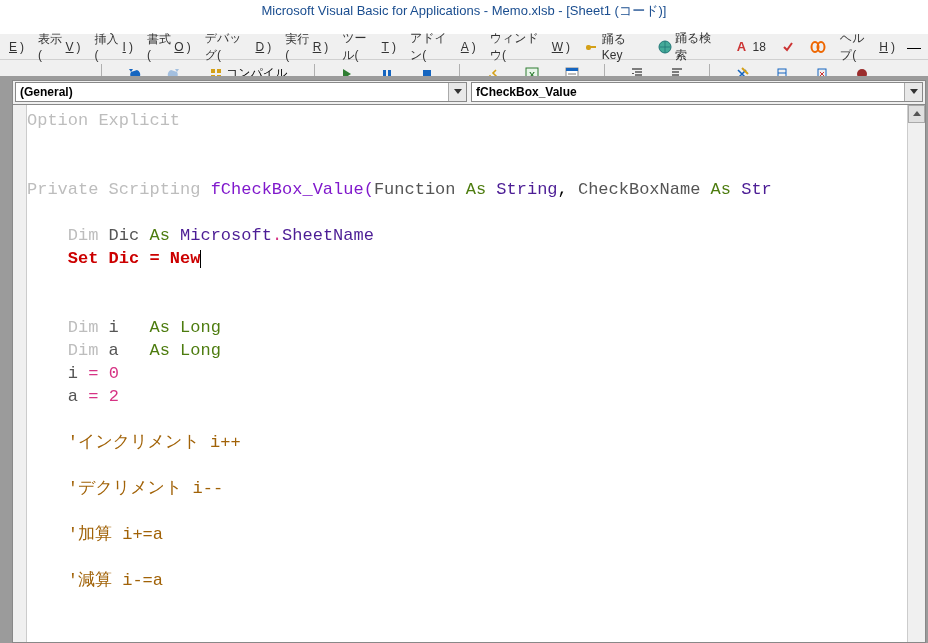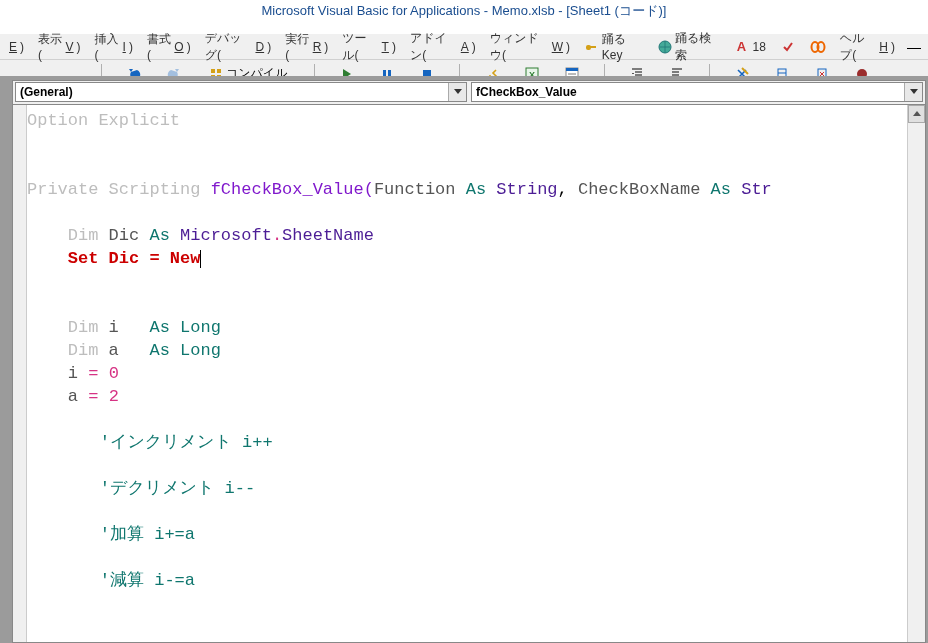--- a/index.html
+++ b/index.html
@@ -165,24 +165,24 @@
     border: 1px solid #aaa;
     display: flex;
     align-items: center;
     justify-content: center;
     font-size: 9px;
   }
   
   .c-key-grey { color: #bdbdbd; }
   .c-func { color: #8019cc; }
   .c-type { color: #4c1d95; }
-  .c-type-grey { color: #0f766e; }
+  .c-type-grey { color: #4d7c0f; }
   .c-red { color: #cc0000; font-weight: bold; }
   .c-num-pink { color: #d63384; }
-  .c-comment { color: #0f766e; margin-left: 32px; }
+  .c-comment { color: #a16207; }
   .c-ident { color: #555; }
   .text-cursor-caret {
     display: inline-block;
     width: 0;
     height: 18px;
     border-right: 1px solid #000;
     vertical-align: text-bottom;
   }
 </style>
 </head>

